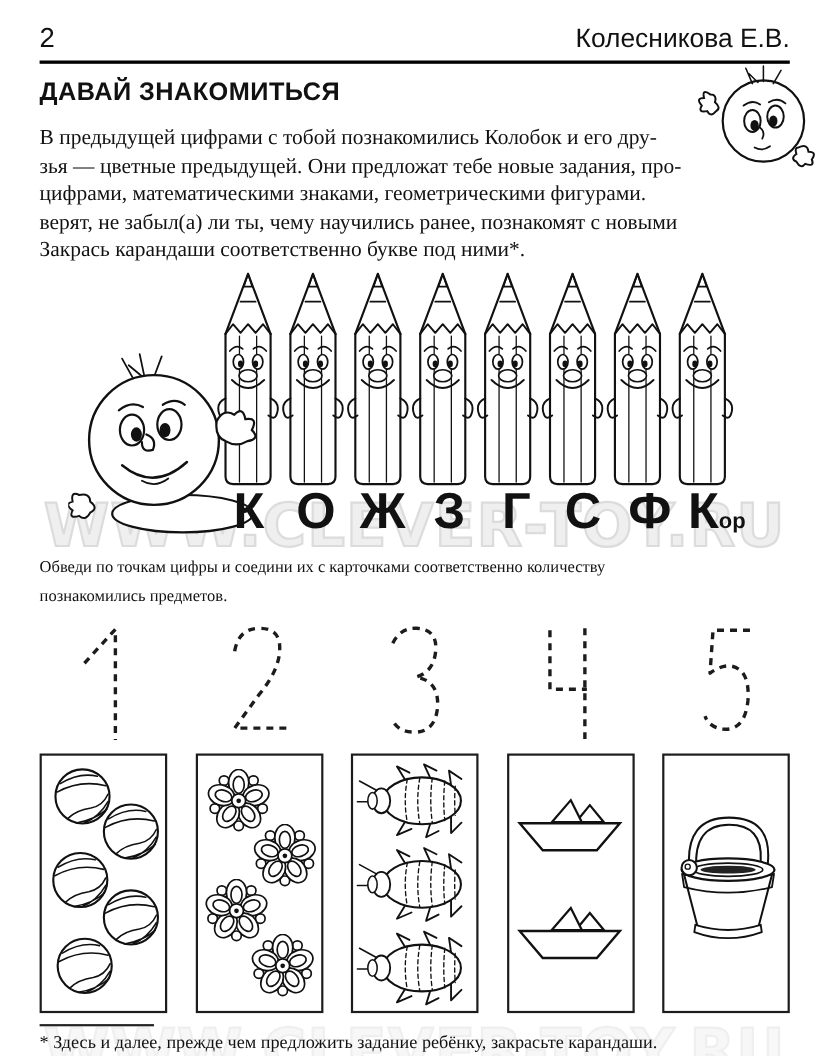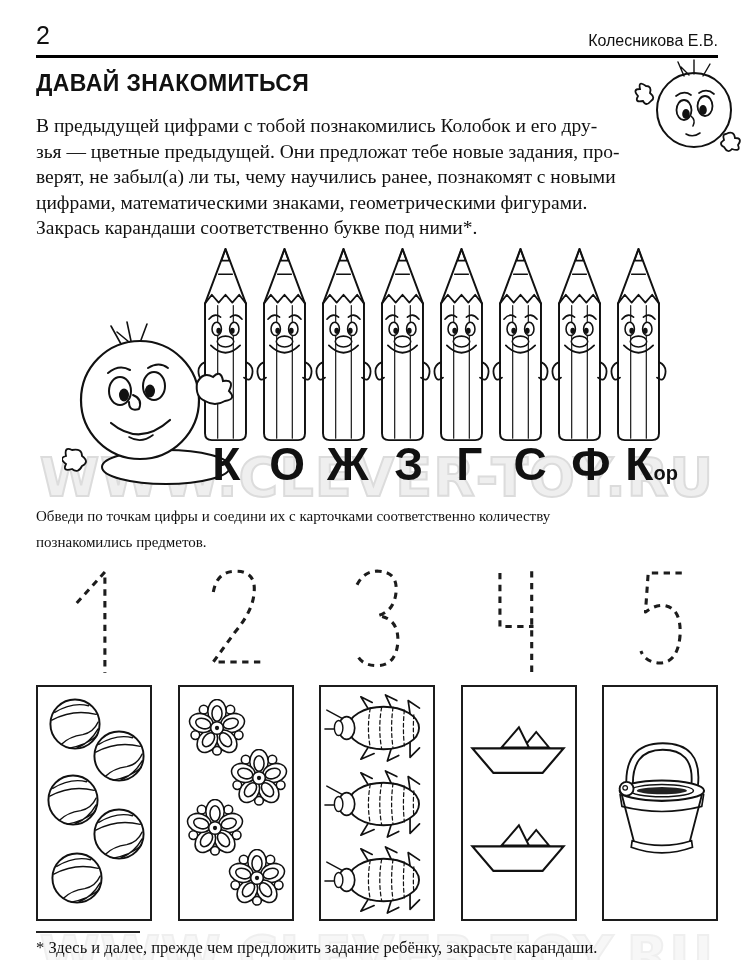--- a/index.html
+++ b/index.html
@@ -4,21 +4,21 @@
 <style>
   html,body{margin:0;padding:0;background:#888;}
   .page{position:relative;width:754px;height:960px;margin:0 auto;background:#fff;
         overflow:hidden;color:#111;font-family:"Liberation Serif",serif;}
   .content{position:relative;z-index:1;padding:14px 36px 0 36px;}
   
   .hdr{display:flex;justify-content:space-between;align-items:flex-end;
        border-bottom:3.5px solid #000;padding-bottom:5px;height:36px;
        font-family:"Liberation Sans",sans-serif;}
   .hdr .pnum{font-size:25px;}
-  .hdr .auth{font-size:16px;}
+  .hdr .auth{font-size:24px;}
   
   .title{margin:12px 0 16px 0;font-family:"Liberation Sans",sans-serif;
          font-weight:800;font-size:23px;letter-spacing:.4px;}
   .kolobok-corner{position:absolute;top:56px;right:6px;width:116px;height:106px;}
   
   .para{margin-top:12px;font-size:19.5px;line-height:25.5px;}
   .para div{white-space:nowrap;}
   
   .illus{position:relative;height:246px;margin-top:4px;}
   .pencil-row{position:absolute;left:160px;top:0;width:472px;height:200px;display:flex;}
@@ -189,22 +189,22 @@
 
     <h1 class="title">ДАВАЙ ЗНАКОМИТЬСЯ</h1>
 
     <svg class="kolobok-corner" viewBox="0 0 116 106">
       <use href="#kolobok-small"></use>
     </svg>
 
     <div class="para">
       <div>В предыдущей цифрами с тобой познакомились Колобок и его дру-</div>
       <div>зья — цветные предыдущей. Они предложат тебе новые задания, про-</div>
+      <div>цифрами, математическими знаками, геометрическими фигурами.</div>
       <div>верят, не забыл(а) ли ты, чему научились ранее, познакомят с новыми</div>
-      <div>цифрами, математическими знаками, геометрическими фигурами.</div>
       <div>Закрась карандаши соответственно букве под ними*.</div>
     </div>
 
     <div class="illus">
       <div class="pencil-row">
         <svg viewBox="0 0 60 205">
             <use href="#pencil"></use>
           </svg>
         <svg viewBox="0 0 60 205">
             <use href="#pencil"></use>

